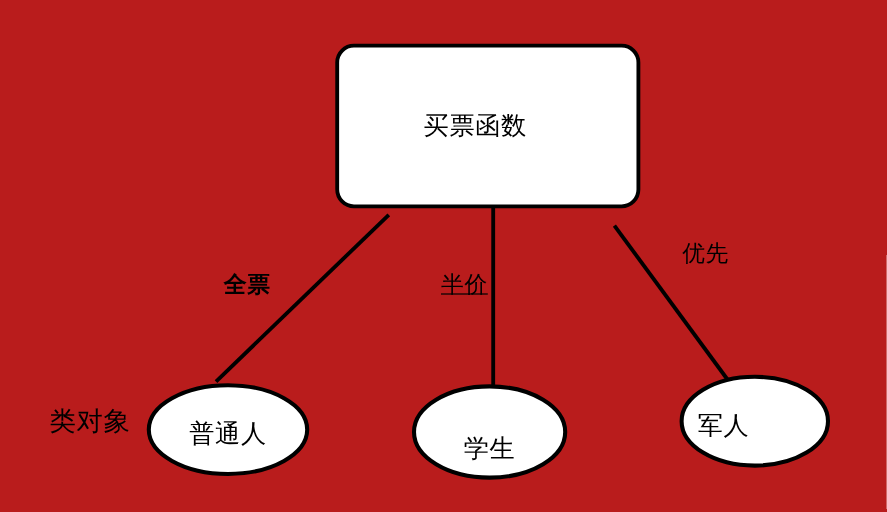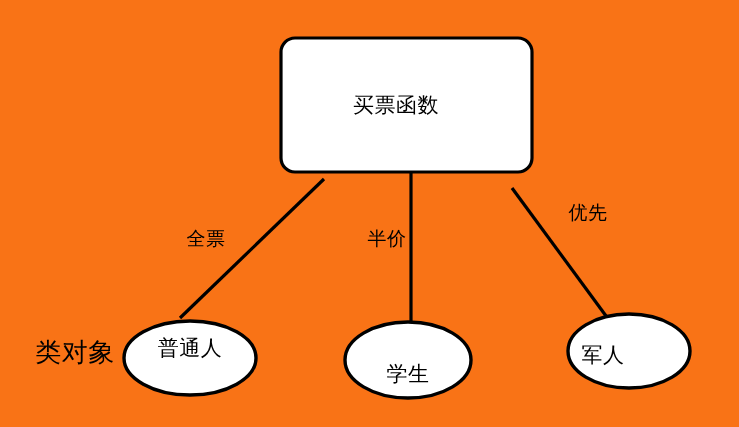--- a/index.html
+++ b/index.html
@@ -8,21 +8,21 @@
     background: #ffffff;
   }
   body {
     font-family: "DejaVu Sans", "Liberation Sans", sans-serif;
     color: #000000;
   }
   #canvas {
     position: relative;
     width: 739px;
     height: 427px;
-    background: #f97316;
+    background: #b91c1c;
     overflow: hidden;
   }
   #diagram-svg {
     position: absolute;
     left: 0;
     top: 0;
     width: 739px;
     height: 427px;
   }
   .node-shape {
@@ -49,21 +49,21 @@
   }
   .node-label {
     font-size: 21px;
     letter-spacing: 0.5px;
   }
   .edge-label {
     font-size: 19px;
     letter-spacing: 0.5px;
   }
   .side-label {
-    font-size: 26px;
+    font-size: 22px;
     letter-spacing: 0.5px;
   }
   .centered {
     transform: translate(-50%, -50%);
   }
 </style>
 </head>
 <body>
 
 <div id="canvas">
@@ -79,27 +79,27 @@
     <line class="edge-line" x1="512" y1="188" x2="609" y2="320"></line>
     <line class="edge-line" x1="606" y1="320" x2="628" y2="320"></line>
 
     <ellipse class="ellipse-shape" cx="190" cy="358" rx="66" ry="37"></ellipse>
     <ellipse class="ellipse-shape" cx="408" cy="360" rx="63" ry="38"></ellipse>
     <ellipse class="ellipse-shape" cx="629" cy="351" rx="61" ry="37"></ellipse>
   </svg>
 
   <div class="label node-label centered" style="left:396px; top:105px;">买票函数</div>
 
-  <div class="label edge-label centered" style="left:206px; top:238px;">全票</div>
+  <div class="label edge-label centered" style="left:206px; top:238px;font-weight:bold;">全票</div>
 
-  <div class="label edge-label centered" style="left:387px; top:238px;">半价</div>
+  <div class="label edge-label centered" style="left:387px; top:238px;text-decoration:underline;">半价</div>
 
   <div class="label edge-label centered" style="left:588px; top:212px;">优先</div>
 
-  <div class="label node-label centered" style="left:190px; top:348px;text-align:right;">普通人</div>
+  <div class="label node-label centered" style="left:190px; top:362px;text-align:right;">普通人</div>
 
   <div class="label node-label centered" style="left:408px; top:363px;margin-top:11px;">学生</div>
 
   <div class="label node-label centered" style="left:603px; top:355px;">军人</div>
 
   <div class="label side-label centered" style="left:75px; top:352px;">类对象</div>
 
 </div>
 
 </body></html>

